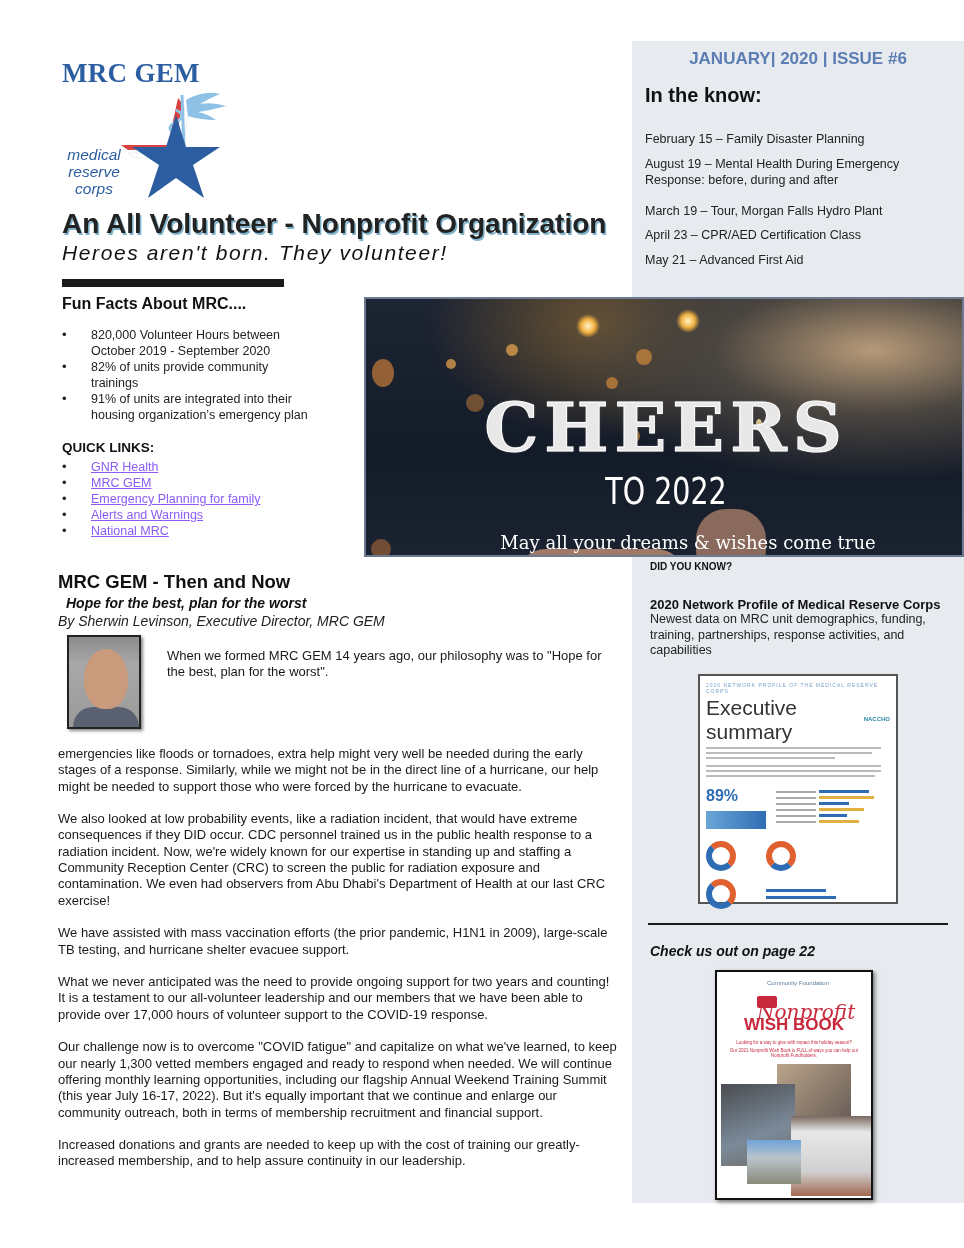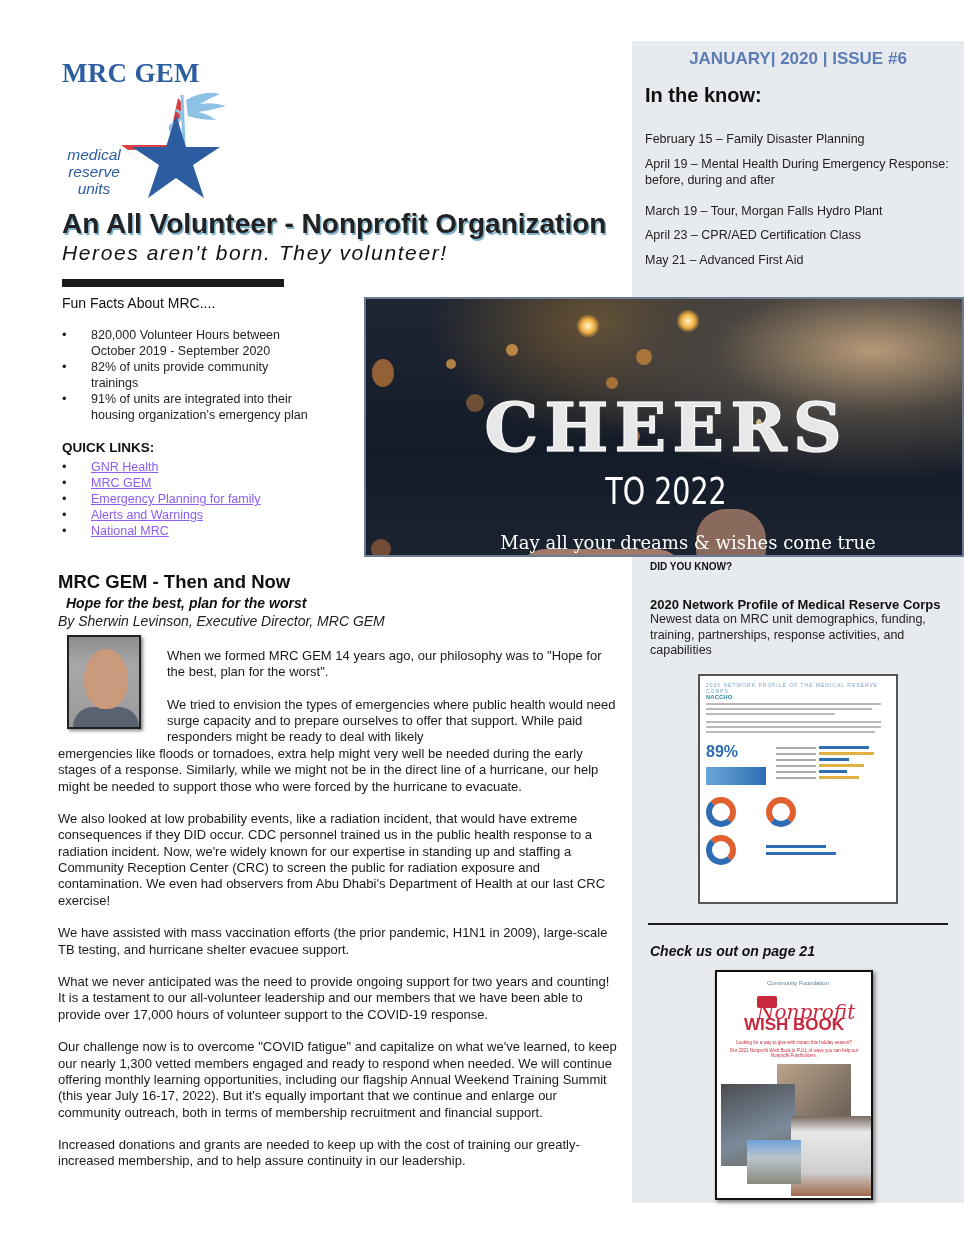--- a/index.html
+++ b/index.html
@@ -37,21 +37,21 @@
   .org-title {
     position: absolute; left: 62px; top: 208px; font-size: 28px; font-weight: bold; color: #222;
     text-shadow: 1.5px 1.5px 0 #7fb3cc; letter-spacing: 0px;
   }
   .tagline {
     position: absolute; left: 62px; top: 241px; font-size: 21px; font-style: italic; color: #111;
     letter-spacing: 1.6px;
   }
   .thick-rule { position: absolute; left: 62px; top: 279px; width: 222px; height: 8px; background: #1a1a1a; }
 
-  .facts-title { position: absolute; left: 62px; top: 295px; font-size: 14px; font-weight: normal; }
+  .facts-title { position: absolute; left: 62px; top: 295px; font-size: 16px; font-weight: bold; }
   .bullets { position: absolute; left: 62px; width: 250px; font-size: 12.5px; line-height: 16px; color: #222; }
   .bullets li { list-style: none; position: relative; padding-left: 29px; }
   .bullets li::before { content: "•"; position: absolute; left: 0; top: 0; font-size: 13px; }
   .facts { top: 327px; }
   .quick-title { position: absolute; left: 62px; top: 440px; font-size: 13.5px; font-weight: bold; }
   .links { top: 459px; }
   .links li { margin-bottom: 0.1px; }
   .links a { color: #8b5cf6; text-decoration: underline; }
 
   
@@ -127,42 +127,42 @@
   .wb-photo { position: absolute; }
 </style>
 </head>
 <body>
 
 <div class="sidebar"></div>
 <div class="issue-line">JANUARY| 2020 | ISSUE #6</div>
 <div class="know-title">In the know:</div>
 <div class="events">
   <div class="ev" style="top:0px">February 15 – Family Disaster Planning</div>
-  <div class="ev" style="top:25px">April 19 – Mental Health During Emergency Response:  before, during and after</div>
+  <div class="ev" style="top:25px">August 19 – Mental Health During Emergency Response:  before, during and after</div>
   <div class="ev" style="top:72px">March 19 – Tour, Morgan Falls Hydro Plant</div>
   <div class="ev" style="top:96px">April 23 – CPR/AED Certification Class</div>
   <div class="ev" style="top:121px">May 21 – Advanced First Aid</div>
 </div>
 
 <div class="logo-title">MRC GEM</div>
 <svg class="logo" viewBox="0 0 172 150" style="position:absolute;left:58px;top:55px;">
 
   <polygon points="63,90 110,90 120,43 124,48 117,94 70,95" fill="#d9403f"></polygon>
   <polygon points="70,98 120,97 127,52 130,58 124,103 78,103" fill="#ffffff" stroke="#ddd" stroke-width="0.5"></polygon>
 
   <path d="M128,45 q18,-10 34,-6 q-10,4 -20,10 q14,-2 26,2 q-14,4 -28,6 q10,2 18,8 q-16,0 -28,-4 z" fill="#8ec1e6"></path>
   <path d="M124,40 L126,92" stroke="#8ec1e6" stroke-width="3"></path>
   <path d="M118,55 q12,6 0,12 q-12,6 0,12 q12,6 0,12" stroke="#8ec1e6" stroke-width="3" fill="none"></path>
 
   <polygon points="118,60 128,92 162,92 135,110 146,143 118,123 90,143 101,110 74,92 108,92" fill="#2b5da0"></polygon>
 </svg>
 <div class="logo-sub">
   <div>medical</div>
   <div>reserve</div>
-  <div>units</div>
+  <div>corps</div>
 </div>
 
 <div class="org-title">An All Volunteer - Nonprofit Organization</div>
 <div class="tagline">Heroes aren't born. They volunteer!</div>
 <div class="thick-rule"></div>
 
 <div class="facts-title">Fun Facts About MRC....</div>
 <ul class="bullets facts">
   <li>820,000 Volunteer Hours between October 2019 - September 2020</li>
   <li>82% of units provide community trainings</li>
@@ -199,38 +199,38 @@
 
 <div class="art-title">MRC GEM - Then and Now</div>
 <div class="art-sub">Hope for the best, plan for the worst</div>
 <div class="art-by">By Sherwin Levinson, Executive Director, MRC GEM</div>
 <div class="headshot">
   <div class="shirt"></div>
   <div class="face"></div>
 </div>
 <div class="indent-block">
   <p>When we formed MRC GEM 14 years ago, our philosophy was to "Hope for the best, plan for the worst".</p>
-  <p style="margin-bottom:0">We tried to envision the types of emergencies where public health would need surge capacity and to prepare ourselves to offer that support. While paid responders might be ready to deal with likely</p>
 </div>
 <div class="body-text" style="top:746px">
   <p>emergencies like floods or tornadoes, extra help might very well be needed during the early stages of a response. Similarly, while we might not be in the direct line of a hurricane, our help might be needed to support those who were forced by the hurricane to evacuate.</p>
   <p>We also looked at low probability events, like a radiation incident, that would have extreme consequences if they DID occur. CDC personnel trained us in the public health response to a radiation incident.  Now, we're widely known for our expertise in standing up and staffing a Community Reception Center (CRC) to screen the public for radiation exposure and contamination. We even had observers from Abu Dhabi's Department of Health at our last CRC exercise!</p>
   <p>We have assisted with mass vaccination efforts (the prior pandemic, H1N1 in 2009), large-scale TB testing, and hurricane shelter evacuee support.</p>
   <p>What we never anticipated was the need to provide ongoing support for two years and counting! It is a testament to our all-volunteer leadership and our members that we have been able to provide over 17,000 hours of volunteer support to the COVID-19 response.</p>
   <p>Our challenge now is to overcome "COVID fatigue" and capitalize on what we've learned, to keep our nearly 1,300 vetted members engaged and ready to respond when needed. We will continue offering monthly learning opportunities, including our flagship Annual Weekend Training Summit (this year July 16-17, 2022). But it's equally important that we continue and enlarge our community outreach, both in terms of membership recruitment and financial support.</p>
   <p>Increased donations and grants are needed to keep up with the cost of training our greatly-increased membership, and to help assure continuity in our leadership.</p>
 </div>
 
 <div class="dyk-title">DID YOU KNOW?</div>
 <div class="dyk-sub">2020 Network Profile of Medical Reserve Corps</div>
 <div class="dyk-desc">Newest data on MRC unit demographics, funding, training, partnerships, response activities, and capabilities</div>
 
 <div class="exec-thumb">
   <div class="head">2020 NETWORK PROFILE OF THE MEDICAL RESERVE CORPS</div>
   <div style="display:flex;justify-content:space-between;align-items:center">
+    <div class="big">Executive summary</div>
     <div style="font-size:6px;color:#2e8aa8;font-weight:bold">NACCHO</div>
   </div>
   <div class="lines">
       <div style="width:95%"></div>
       <div style="width:90%"></div>
       <div style="width:70%"></div>
       <div style="width:95%;margin-top:6px"></div>
       <div style="width:95%"></div>
       <div style="width:92%"></div>
     </div>
@@ -273,21 +273,21 @@
   <div style="display:flex;gap:30px;margin-top:8px;align-items:center">
     <div class="donut"></div>
     <div>
         <div style="width:60px;height:3px;background:#2e6db4"></div>
         <div style="width:70px;height:3px;background:#2e6db4;margin-top:4px"></div>
       </div>
   </div>
 </div>
 
 <div class="side-rule"></div>
-<div class="check-title">Check us out on page 21</div>
+<div class="check-title">Check us out on page 22</div>
 
 <div class="wishbook">
   <div class="wb-found">Community Foundation</div>
   <div style="position:absolute;left:40px;top:24px;width:20px;height:12px;background:#c8283c;border-radius:2px"></div>
   <div class="wb-np">Nonprofit</div>
   <div class="wb-title">WISH BOOK</div>
   <div class="wb-line">Looking for a way to give with impact this holiday season?</div>
   <div class="wb-line" style="top:76px">Our 2021 Nonprofit Wish Book is FULL of ways you can help our Nonprofit Fundholders.</div>
   <div class="wb-photo" style="left:60px;top:92px;width:74px;height:52px;background:linear-gradient(135deg,#bba48a,#6a5f58)"></div>
   <div class="wb-photo" style="left:4px;top:112px;width:74px;height:82px;background:linear-gradient(160deg,#4a4d50,#7b8a9a 60%,#6f6a60)"></div>

